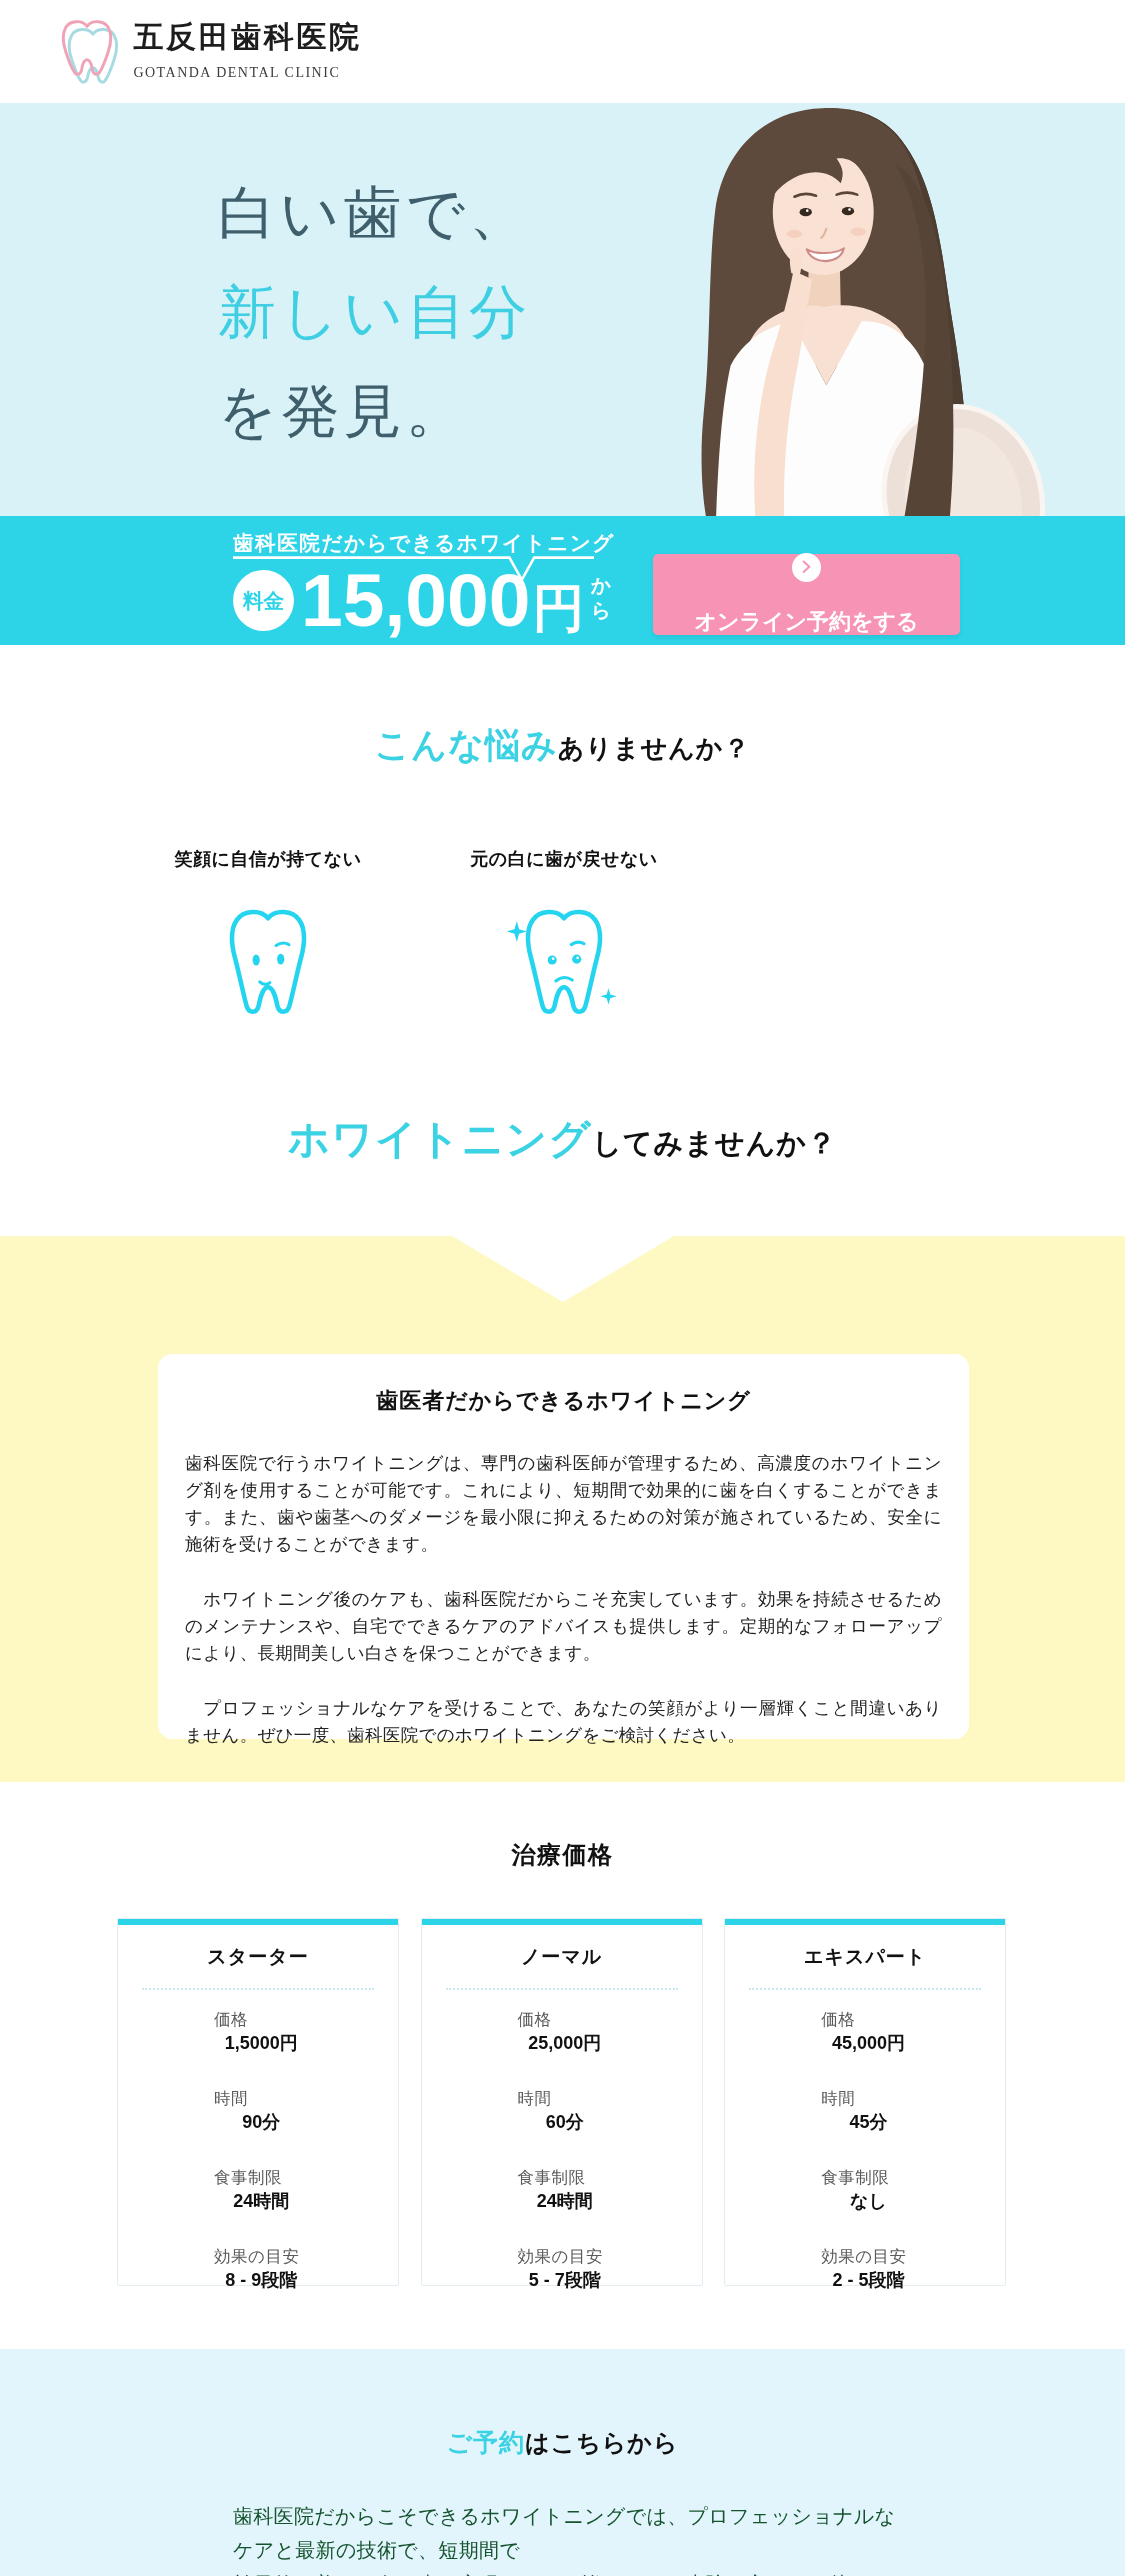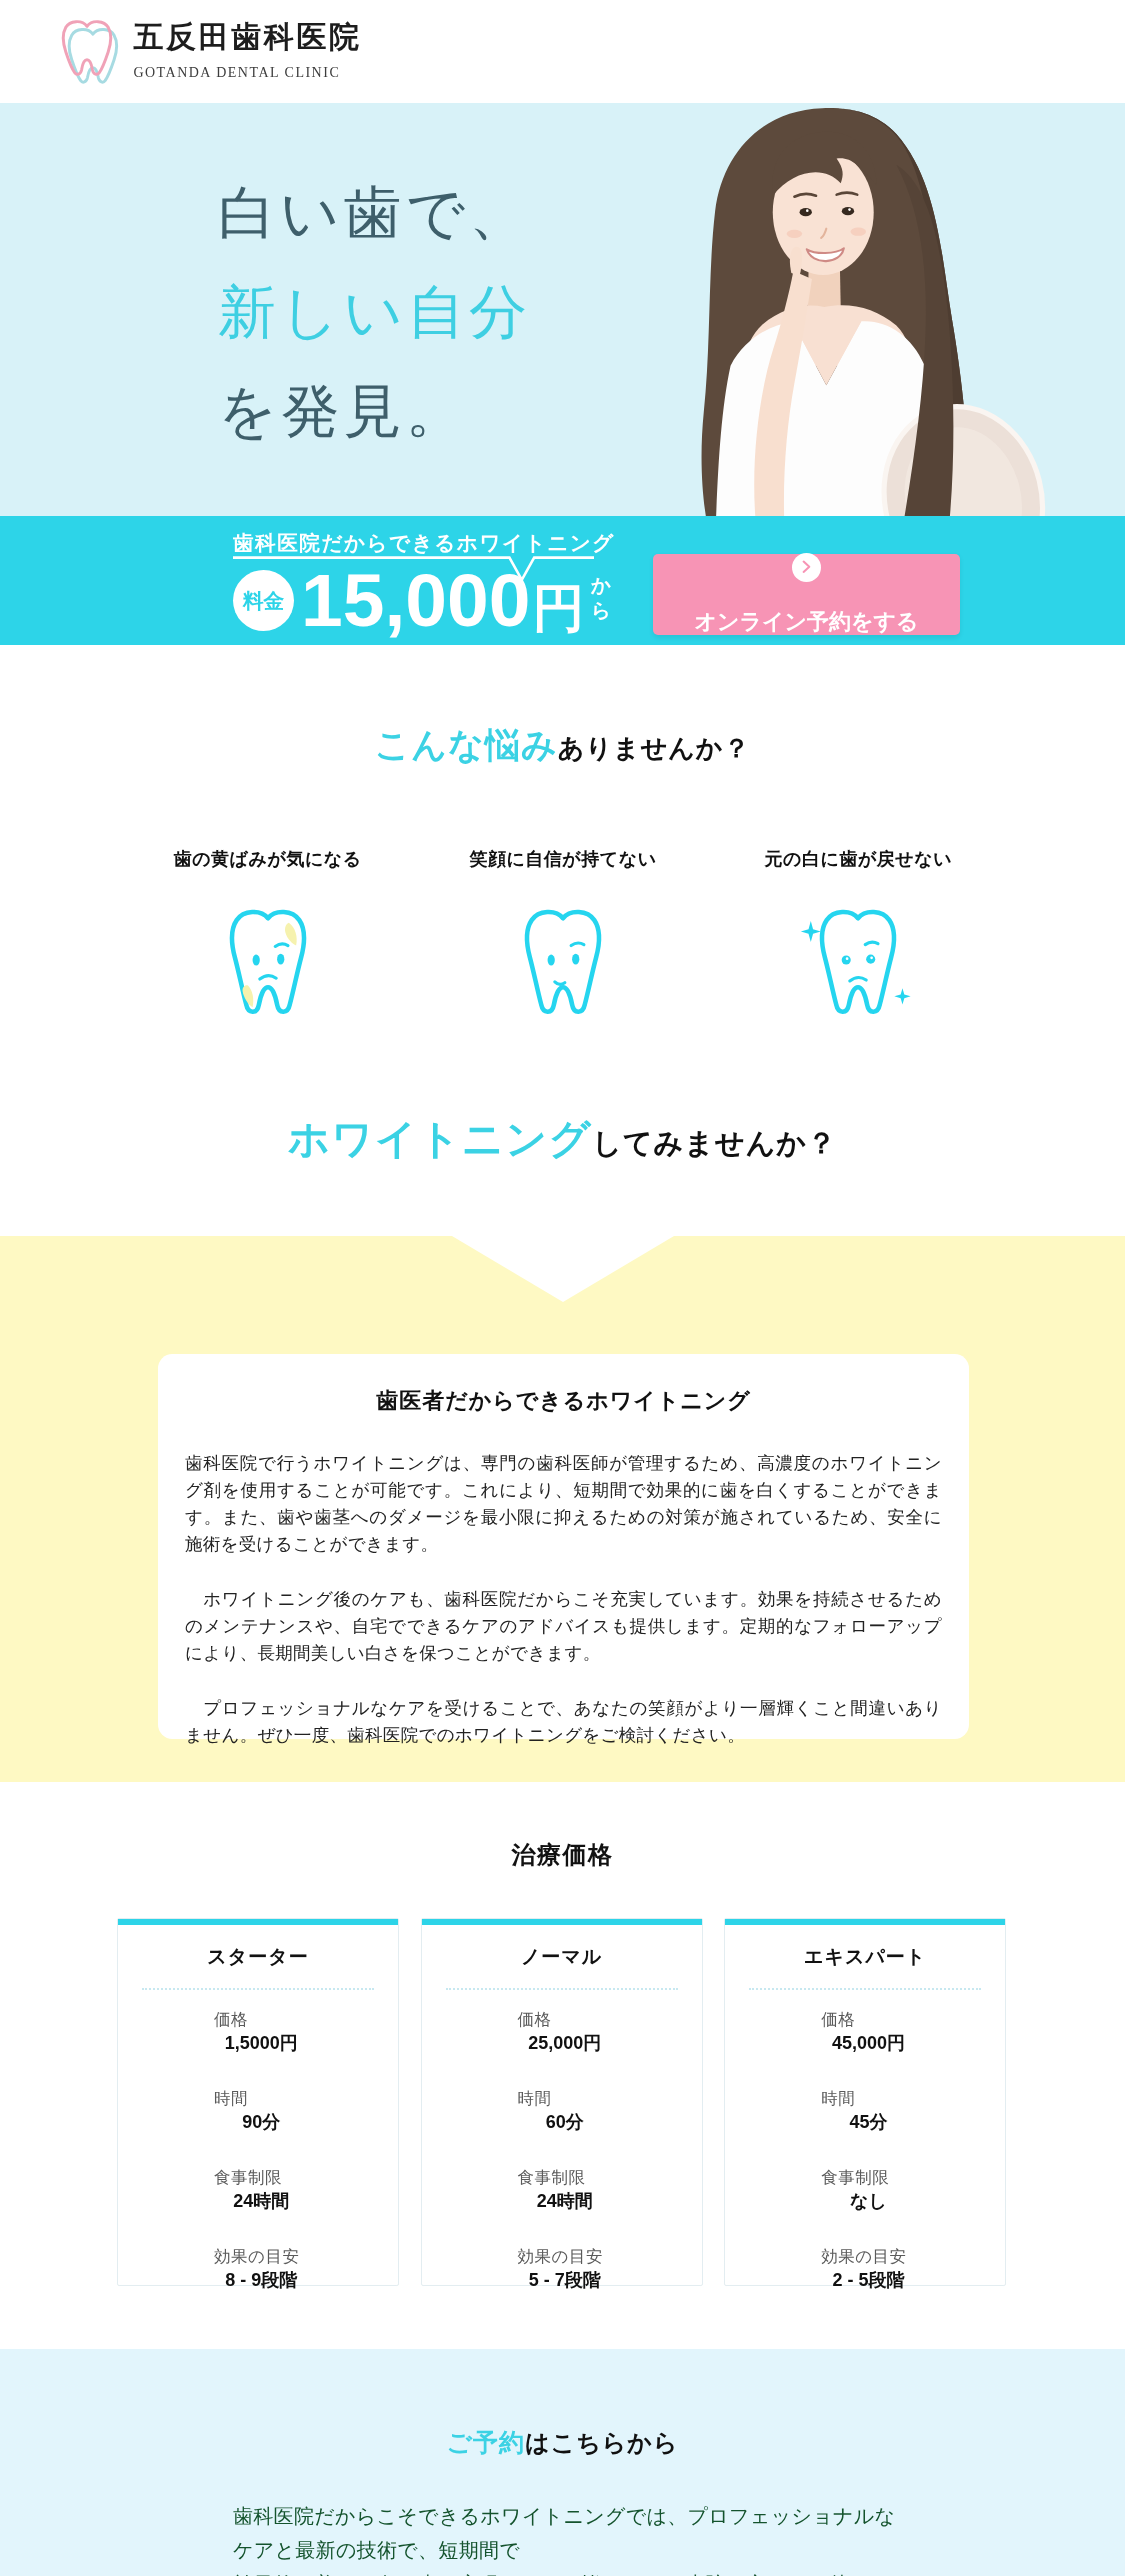--- a/index.html
+++ b/index.html
@@ -214,32 +214,20 @@
   </button>
 </div>
 
 <div class="abs" id="concerns">
   <div class="abs concerns-heading">
     <span class="h-accent">こんな悩み</span><span class="h-rest">ありませんか？</span>
   </div>
 
   <div class="abs concern-row">
 
-    <div class="concern-item">
-      <div class="concern-label">歯の黄ばみが気になる</div>
-      <svg width="118" height="129" viewBox="0 0 260 270">
-        <path d="M130,42 C114,22 76,24 61,46 C46,68 49,98 57,128 C66,162 74,202 82,232 C86,252 106,254 110,232 C114,210 121,194 130,194 C139,194 146,210 150,232 C154,254 174,252 178,232 C186,202 194,162 203,128 C211,98 214,68 199,46 C184,24 146,22 130,42 Z" fill="#ffffff" stroke="#25d5ef" stroke-width="10" stroke-linejoin="round"></path>
-        <path d="M176,52 C190,62 196,82 192,102 C184,98 172,88 168,72 C166,62 170,54 176,52 Z" fill="#f6f2ae"></path>
-        <path d="M86,190 C96,200 100,220 96,238 C86,232 76,216 74,202 C73,194 79,188 86,190 Z" fill="#f6f2ae"></path>
-        <path d="M146,104 Q160,94 174,102" stroke="#25d5ef" stroke-width="7" fill="none" stroke-linecap="round"></path>
-        <ellipse cx="104" cy="134" rx="8" ry="12" fill="#25d5ef"></ellipse>
-        <ellipse cx="158" cy="132" rx="8" ry="12" fill="#25d5ef"></ellipse>
-        <path d="M112,176 Q130,162 148,174" stroke="#25d5ef" stroke-width="7" fill="none" stroke-linecap="round"></path>
-      </svg>
-    </div>
 
     <div class="concern-item">
       <div class="concern-label">笑顔に自信が持てない</div>
       <svg width="118" height="129" viewBox="0 0 260 270">
         <path d="M130,42 C114,22 76,24 61,46 C46,68 49,98 57,128 C66,162 74,202 82,232 C86,252 106,254 110,232 C114,210 121,194 130,194 C139,194 146,210 150,232 C154,254 174,252 178,232 C186,202 194,162 203,128 C211,98 214,68 199,46 C184,24 146,22 130,42 Z" fill="#ffffff" stroke="#25d5ef" stroke-width="10" stroke-linejoin="round"></path>
         <path d="M148,102 Q162,92 176,100" stroke="#25d5ef" stroke-width="7" fill="none" stroke-linecap="round"></path>
         <ellipse cx="104" cy="134" rx="8" ry="12" fill="#25d5ef"></ellipse>
         <ellipse cx="158" cy="132" rx="8" ry="12" fill="#25d5ef"></ellipse>
         <path d="M112,182 Q122,192 134,184" stroke="#25d5ef" stroke-width="7" fill="none" stroke-linecap="round"></path>
       </svg>

